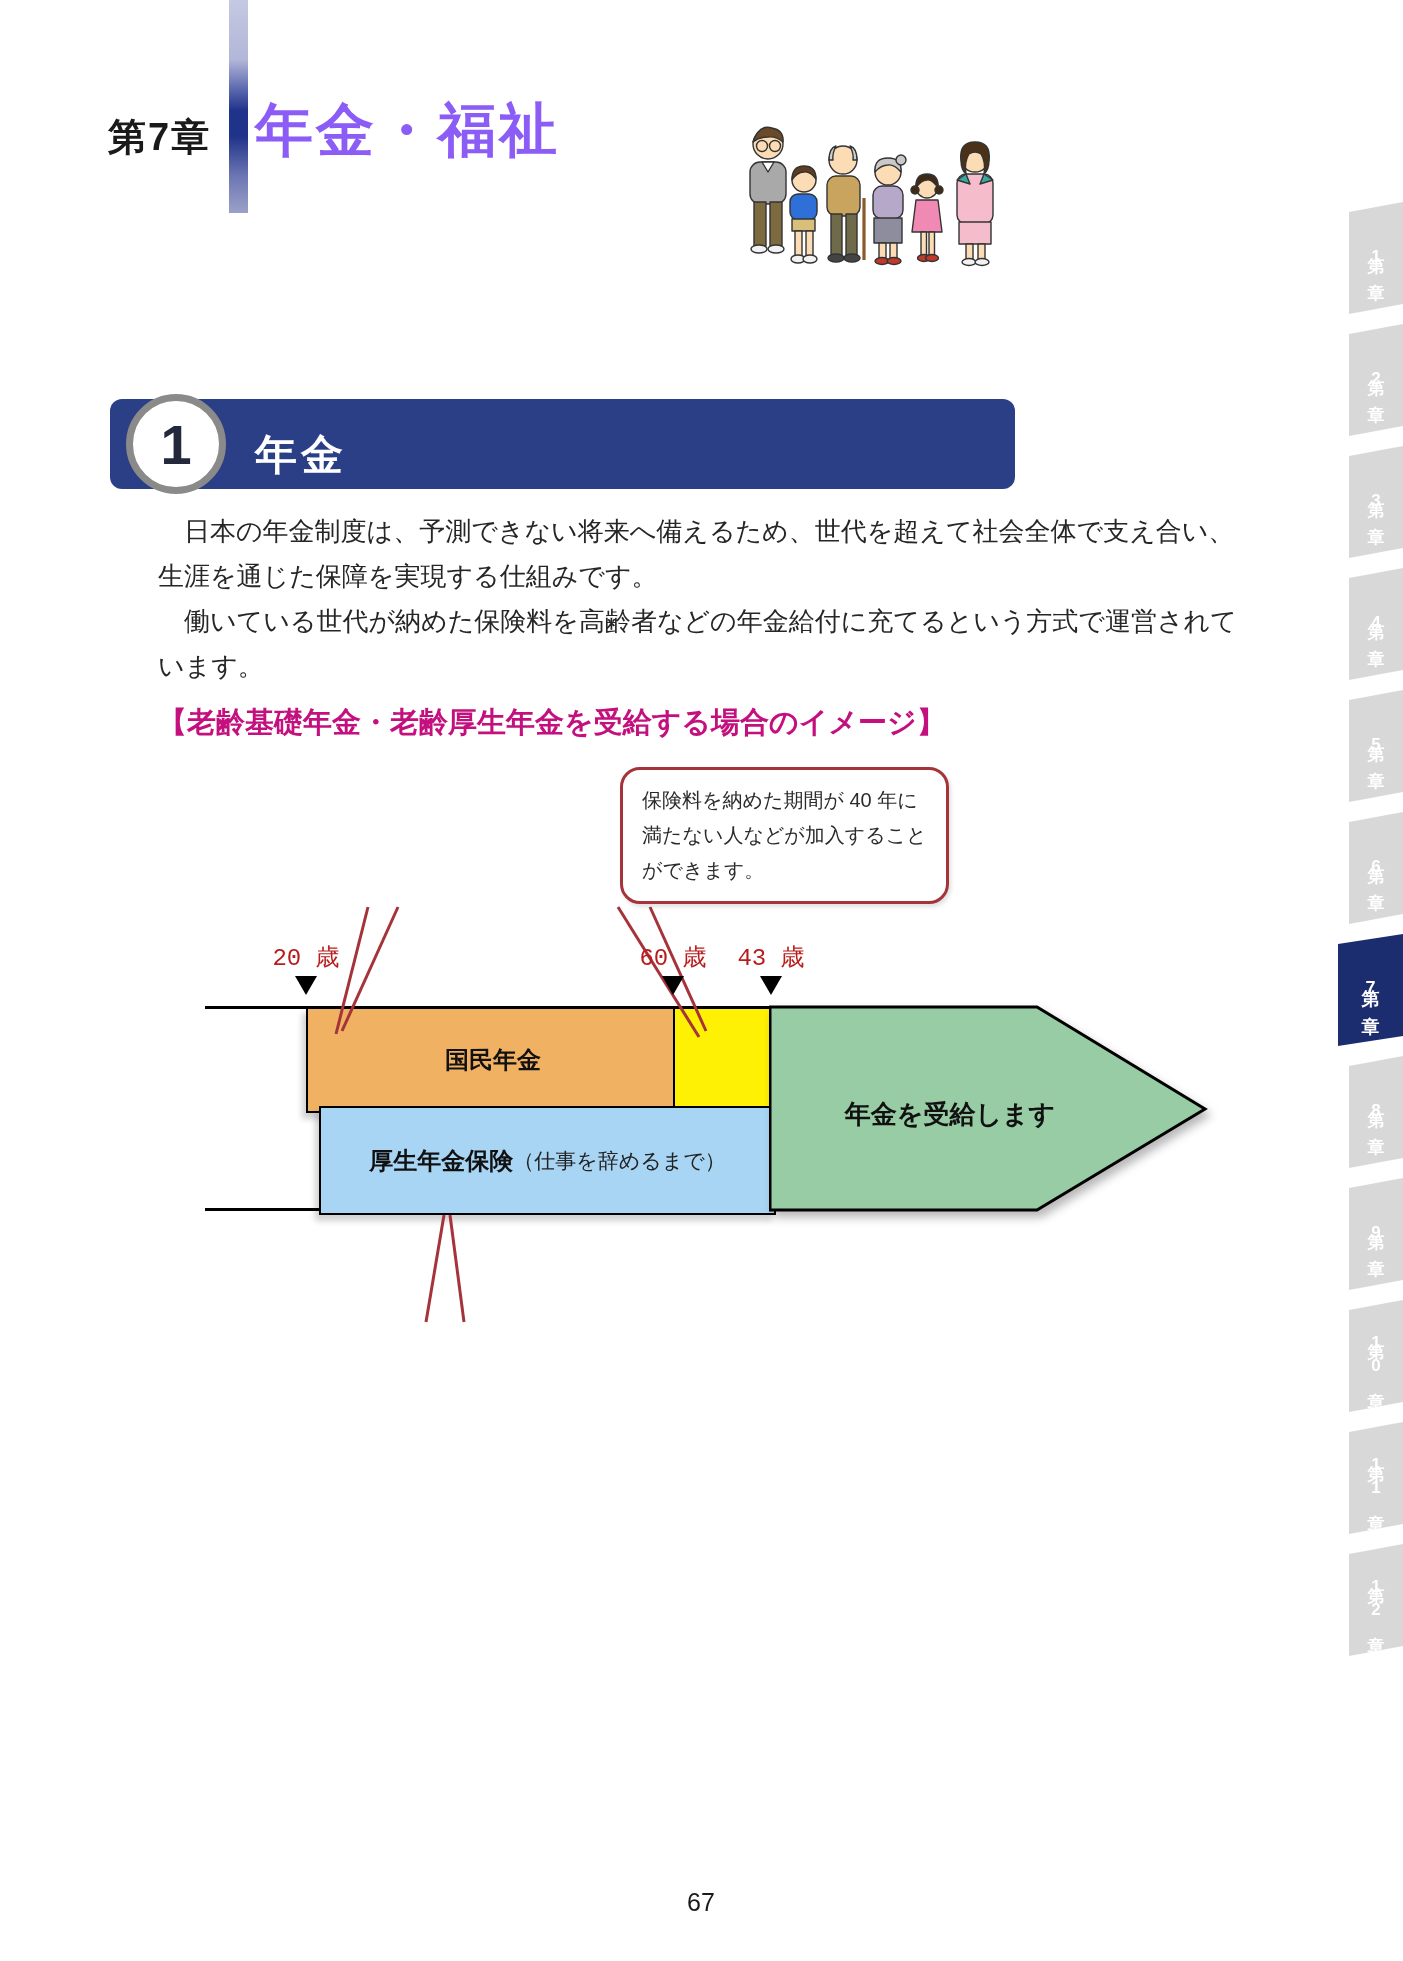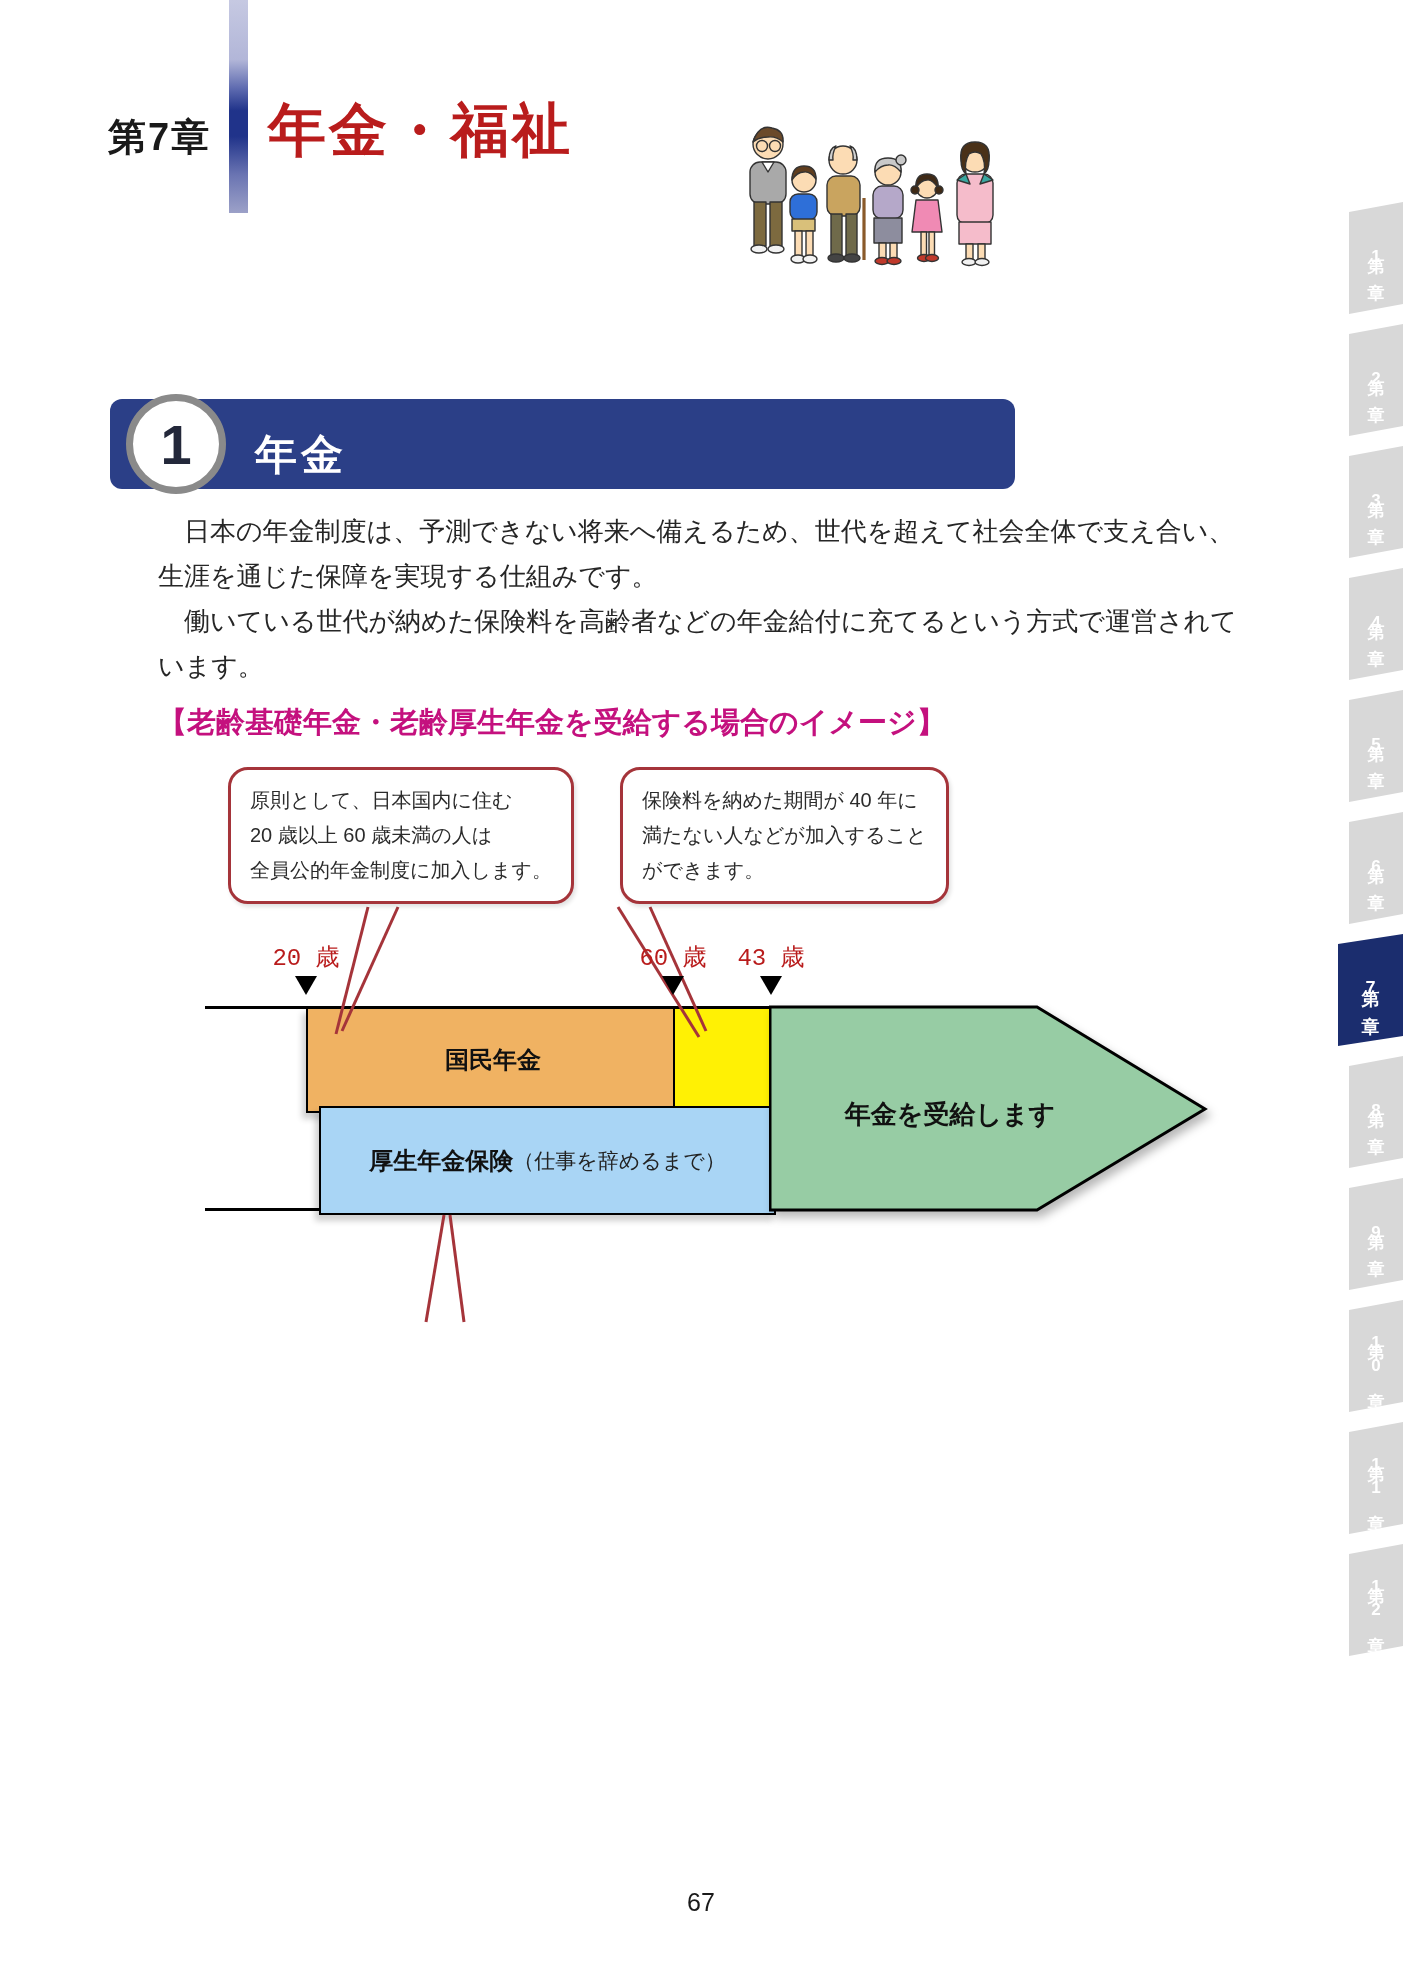--- a/index.html
+++ b/index.html
@@ -6,21 +6,21 @@
   .page{
     position:relative;width:1403px;height:1961px;background:#fff;overflow:hidden;
     font-family:"Liberation Sans","DejaVu Sans",sans-serif;color:#262626;
   }
   
   .chapter-label{position:absolute;left:108px;top:112px;font-size:38px;font-weight:bold;color:#1a1a1a;letter-spacing:2px;}
   .chapter-bar{
     position:absolute;left:229px;top:0;width:19px;height:213px;
     background:linear-gradient(180deg,#c6c9e2 0%,#b2b6d8 28%,#5b68ae 42%,#20338a 52%,#20338a 64%,#6a74b2 82%,#9ca1c8 100%);
   }
-  .doc-title{position:absolute;left:268px;top:92px;margin:0;font-size:58px;font-weight:bold;color:#b91c1c;letter-spacing:3px;}
+  .doc-title{position:absolute;left:255px;top:92px;margin:0;font-size:58px;font-weight:bold;color:#8b5cf6;letter-spacing:3px;}
   .family{position:absolute;left:726px;top:110px;width:282px;height:164px;}
   
   .sec-banner{position:absolute;left:110px;top:399px;width:905px;height:90px;background:var(--navy,#2b3f87);border-radius:12px;}
   .sec-circle{
     position:absolute;left:126px;top:394px;width:86px;height:86px;background:#fff;
     border:7px solid #8a8a8a;border-radius:50%;display:flex;align-items:center;justify-content:center;
     font-size:56px;font-weight:bold;color:#23283a;z-index:2;
   }
   .sec-title{position:absolute;left:255px;top:399px;height:112px;display:flex;align-items:center;font-size:42px;font-weight:bold;color:#fff;letter-spacing:4px;}
   
@@ -158,25 +158,20 @@
     <g stroke="#a5343a" stroke-width="3" fill="none">
       <line x1="188" y1="147" x2="156" y2="274"></line>
       <line x1="218" y1="147" x2="162" y2="271"></line>
       <line x1="438" y1="147" x2="519" y2="277"></line>
       <line x1="470" y1="147" x2="526" y2="271"></line>
       <line x1="264" y1="455" x2="246" y2="562"></line>
       <line x1="270" y1="455" x2="284" y2="562"></line>
     </g>
   </svg>
 
-  <div class="callout co-tl">
-    <div>原則として、日本国内に住む</div>
-    <div>20 歳以上 60 歳未満の人は</div>
-    <div>全員公的年金制度に加入します。</div>
-  </div>
   <div class="callout co-tr">
     <div>保険料を納めた期間が 40 年に</div>
     <div>満たない人などが加入すること</div>
     <div>ができます。</div>
   </div>
 
   <div class="marker mk-20">
     <div class="age">20 歳</div>
     <div class="tri"></div>
   </div>

